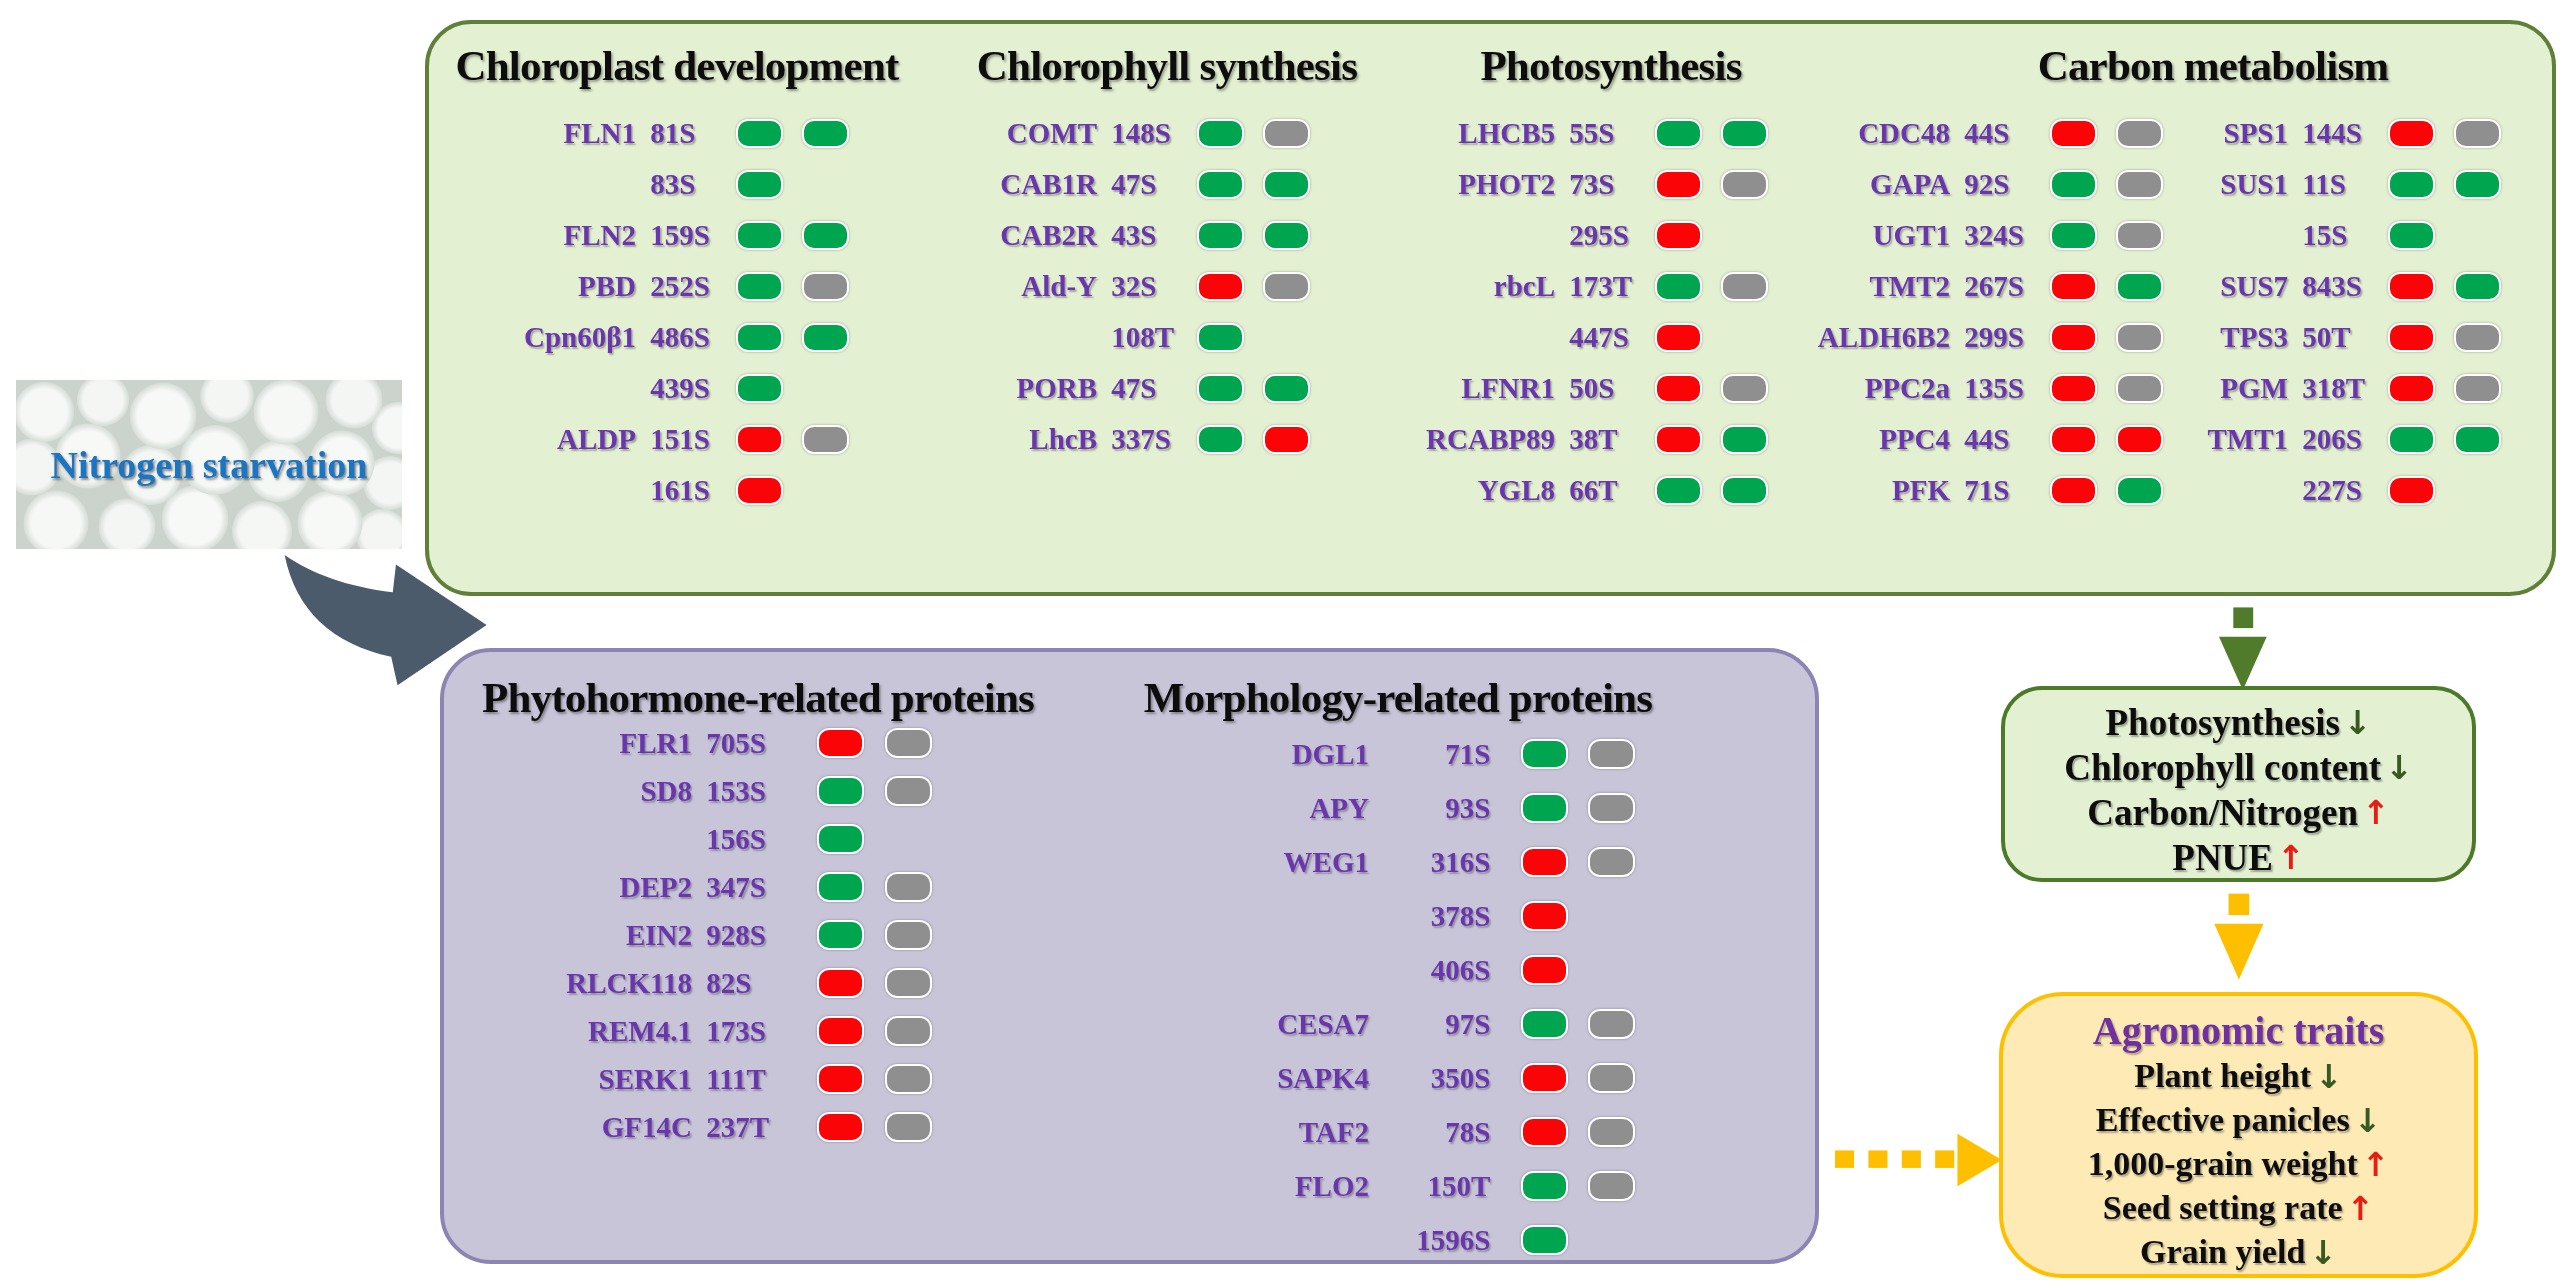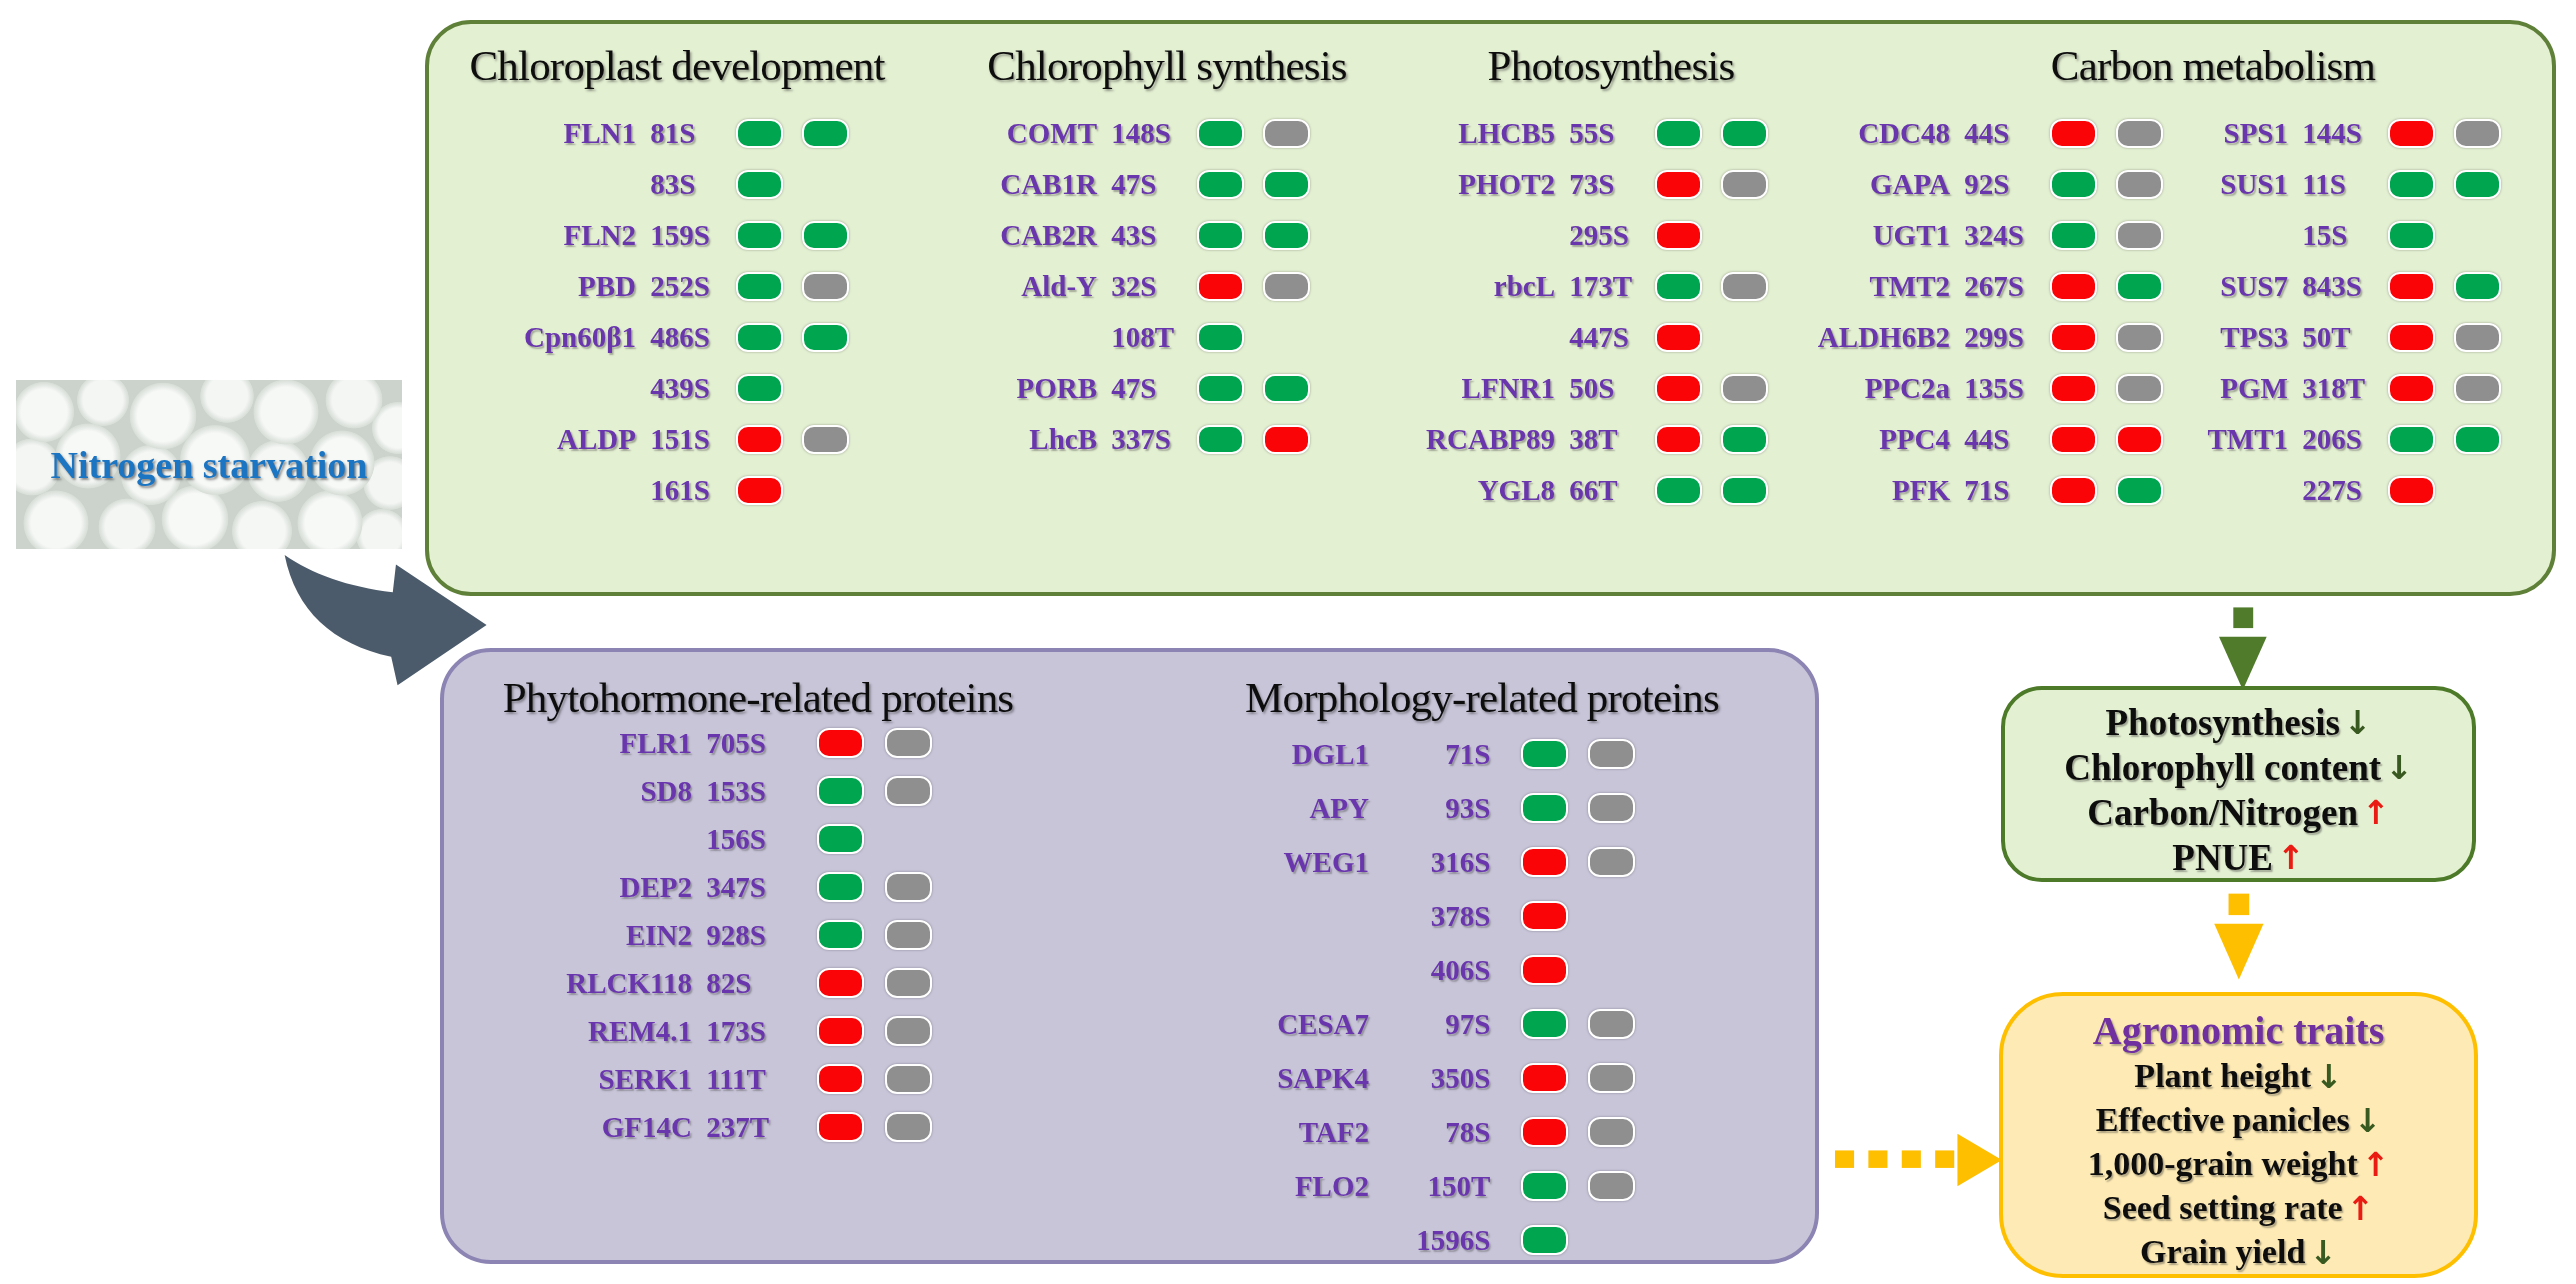--- a/index.html
+++ b/index.html
@@ -8,21 +8,21 @@
   .box{position:absolute;box-sizing:border-box;}
   #topBox{left:425px;top:20px;width:2131px;height:576px;background:#e4f0d2;
           border:4px solid #5f8038;border-radius:46px;}
   #bottomBox{left:440px;top:648px;width:1379px;height:616px;background:#c8c5d9;
           border:4px solid #8c84b2;border-radius:51px;}
   #outcomeBox{left:2001px;top:686px;width:475px;height:196px;background:#e4f0d2;
           border:4.8px solid #4c7a28;border-radius:41px;padding-top:9.5px;}
   #agroBox{left:1999px;top:992px;width:479px;height:286px;background:#fdeab4;
           border:4.8px solid #febf00;border-radius:64px;}
   .colhead{position:absolute;transform:translateX(-50%);white-space:nowrap;
-          font-weight:normal;font-size:43px;letter-spacing:-0.8px;color:#0d0d0d;
+          font-weight:bold;font-size:43px;letter-spacing:-0.8px;color:#0d0d0d;
           text-shadow:1.6px 2.4px 2.4px rgba(40,40,40,.45);}
   .pcol{position:absolute;}
   .row{display:flex;align-items:center;height:var(--rh);}
   .pname{width:203px;text-align:right;color:#6a36ad;font-weight:bold;font-size:29px;
          white-space:nowrap;text-shadow:1.6px 1.6px 1.6px rgba(80,80,80,.45);}
   .site{width:86px;margin-left:14.3px;text-align:left;color:#6a36ad;font-weight:bold;
         font-size:29px;white-space:nowrap;text-shadow:1.6px 1.6px 1.6px rgba(80,80,80,.45);}
   .slot{width:66px;display:flex;align-items:center;}
   .pill{width:43px;height:25.4px;border-radius:12px;border:2.4px solid #ffffff;
         box-shadow:0 0 2.4px rgba(0,0,0,.35);}
@@ -74,21 +74,21 @@
   <div id="topBox" class="box"></div>
 
   <div id="bottomBox" class="box"></div>
 
   <div class="colhead" style="left:677px;top:41px;">Chloroplast development</div>
   <div class="colhead" style="left:1167px;top:41px;">Chlorophyll synthesis</div>
   <div class="colhead" style="left:1611px;top:41px;">Photosynthesis</div>
   <div class="colhead" style="left:758px;top:673px;">Phytohormone-related proteins</div>
 
   <div class="colhead" style="left:2213px;top:41px;">Carbon metabolism</div>
-  <div class="colhead" style="left:1482px;top:673px;">Morphology-related proteins</div>
+  <div class="colhead" style="left:1398px;top:673px;">Morphology-related proteins</div>
 
   <div class="pcol" style="left:433px;top:108px;--rh:51px;">
       <div class="row">
         <span class="pname">FLN1</span>
         <span class="site">81S</span>
         <span class="slot">
           <span class="pill" style="background: rgb(0, 165, 80);"></span>
         </span>
         <span class="slot">
           <span class="pill" style="background: rgb(0, 165, 80);"></span>

